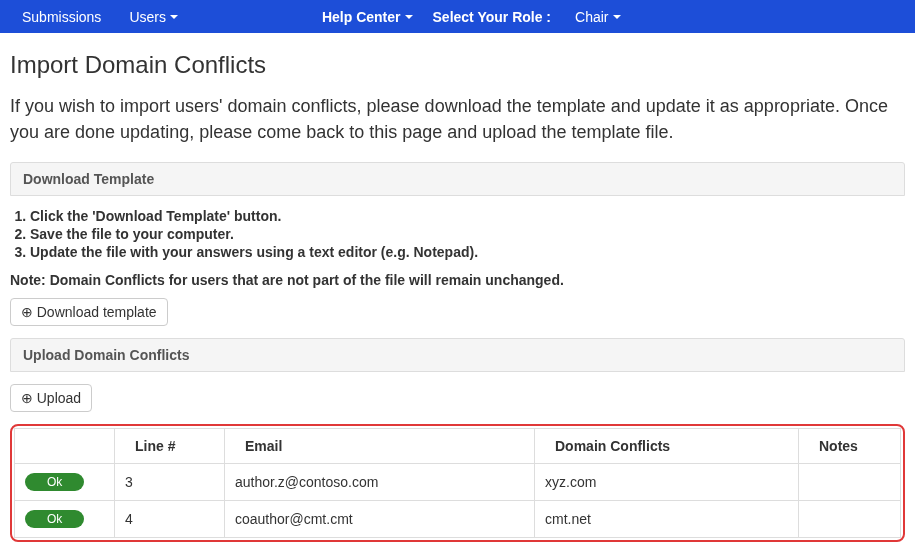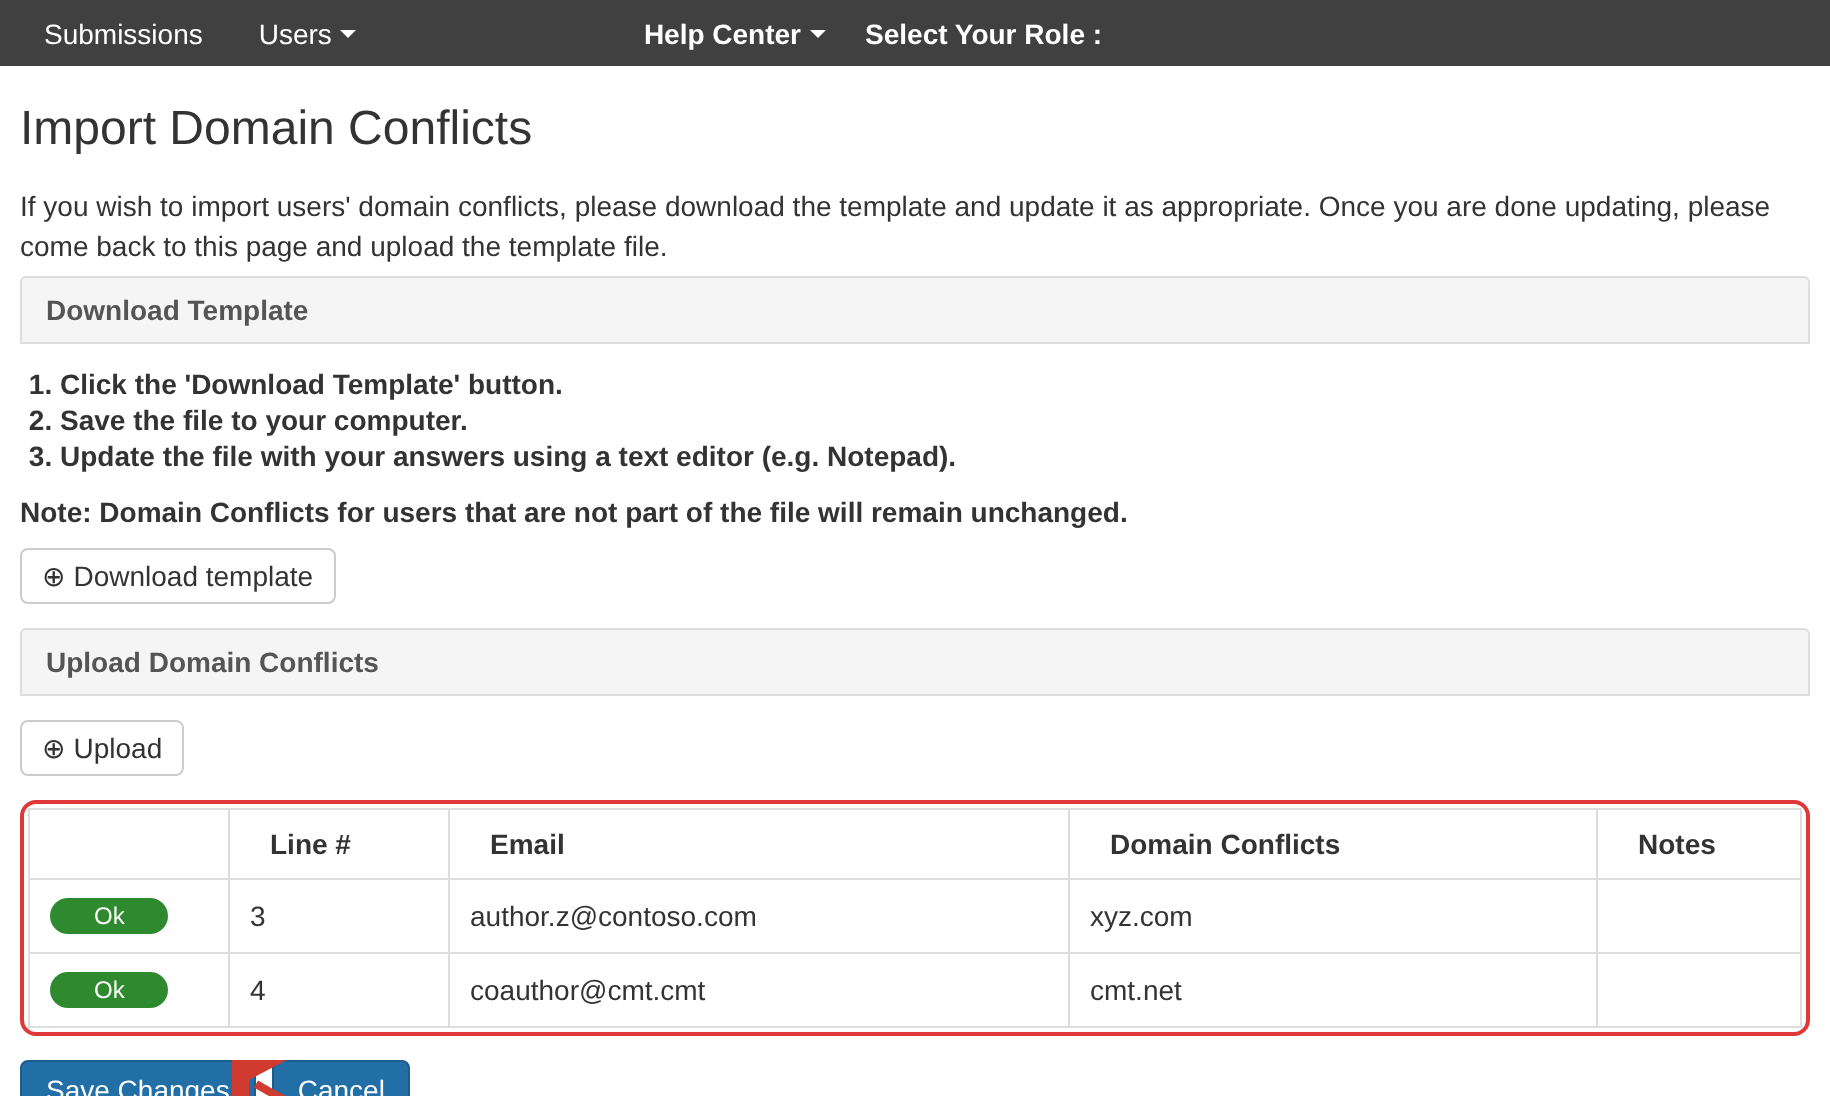--- a/index.html
+++ b/index.html
@@ -4,21 +4,21 @@
 <style>
   * { box-sizing: border-box; margin: 0; padding: 0; }
   body {
     font-family: "Helvetica Neue", Helvetica, Arial, sans-serif;
     font-size: 14px;
     color: #333;
     background: #fff;
     width: 915px;
   }
   .navbar {
-    background: #404040;
+    background: #1d4ed8;
     height: 33px;
     display: flex;
     align-items: center;
     padding: 0 8px;
     color: #fff;
   }
   .navbar .nav-left { display: flex; }
   .navbar .nav-center { display: flex; margin-left: 120px; }
   .nav-item {
     color: #fff;
@@ -38,21 +38,21 @@
     border-left: 4px solid transparent;
   }
   .nav-label { font-weight: bold; padding: 7px 10px; align-items: center; }
   .content { padding: 12px 10px 28px 10px; }
   h2 {
     font-size: 24px;
     font-weight: normal;
     color: #333;
     margin: 6px 0 14px 0;
   }
-  .lead { font-size: 14px; line-height: 1.45; margin-bottom: 4px; }
+  .lead { font-size: 18px; line-height: 1.45; margin-bottom: 17px; }
   .panel-hdr {
     background: #f5f5f5;
     border: 1px solid #ddd;
     border-radius: 3px 3px 0 0;
     padding: 8px 12px;
     color: #555;
     font-weight: bold;
     font-size: 14px;
     margin-bottom: 12px;
   }
@@ -140,20 +140,24 @@
       <span>Users</span>
       <span class="caret"></span>
     </div>
   </div>
   <div class="nav-center">
     <div class="nav-item nav-label">
       <span>Help Center</span>
         <span class="caret"></span>
     </div>
     <div class="nav-item nav-label">Select Your Role :</div>
+    <div class="nav-item">
+      <span>Chair</span>
+      <span class="caret"></span>
+    </div>
   </div>
 </div>
 
 <div class="content">
   <h2>Import Domain Conflicts</h2>
   <p class="lead">If you wish to import users' domain conflicts, please download the template and update it as appropriate. Once you are done updating, please come back to this page and upload the template file.</p>
 
   <div class="panel-hdr">Download Template</div>
 
   <ol class="steps">

